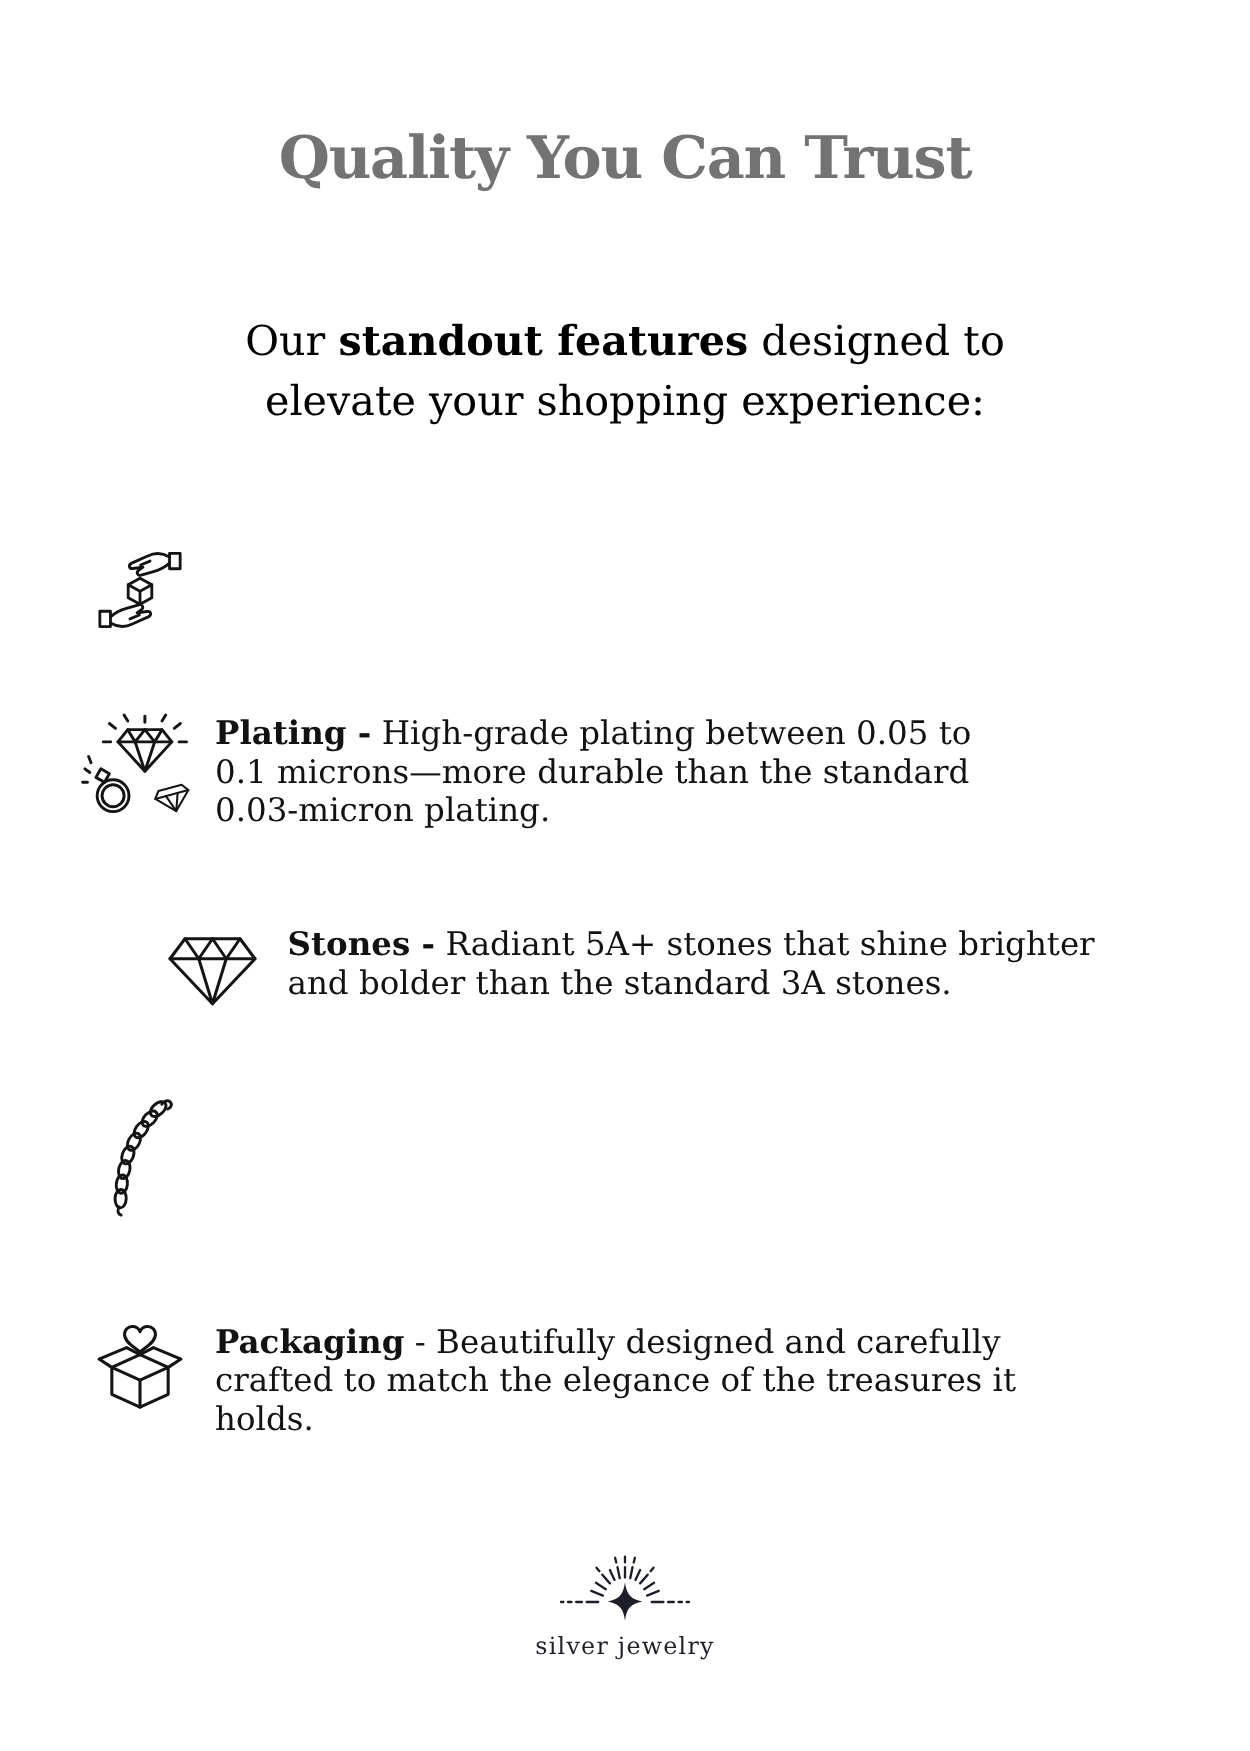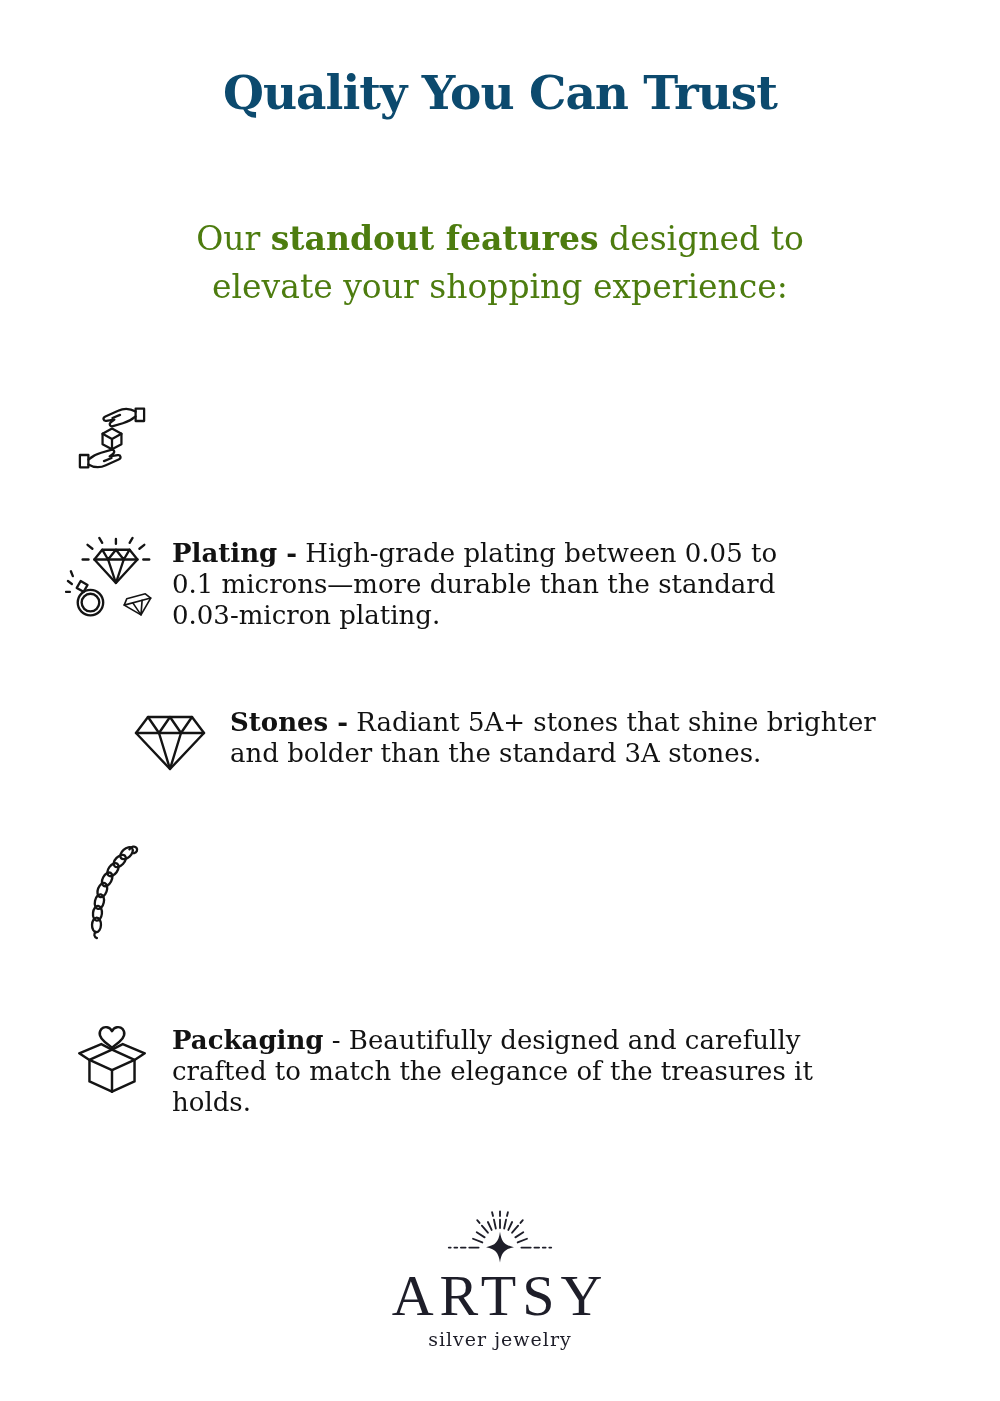--- a/index.html
+++ b/index.html
@@ -6,36 +6,36 @@
   body{background:#ffffff;}
   .page{
     position:relative;
     width:1000px;height:1401px;
     background:#ffffff;
     overflow:hidden;
     font-family:"DejaVu Serif", serif;
     color:#121212;
   }
   .title{
-    padding-top:63px;
+    padding-top:97px;
     text-align:center;
     font-size:47px;
     line-height:60px;
     font-weight:700;
     letter-spacing:-1px;
-    color:#0c4a6e;
+    color:#737373;
   }
   .subtitle{
     margin:92px auto 0 auto;
     max-width:760px;
     text-align:center;
     font-size:33px;
     line-height:48px;
     white-space:pre-line;
-    color:#4d7c0f;
+    color:#000000;
   }
   .subtitle b{font-weight:700;}
   .features{
     margin-top:93px;
     padding-left:62px;
   }
   .feature{
     display:flex;
     align-items:flex-start;
   }
@@ -225,17 +225,16 @@
         <path d="M98 49 H108"></path>
           <path d="M112 49 H117"></path>
           <path d="M121 49 H124"></path>
           <path d="M128 49 H130"></path>
         <path d="M52 49 H42"></path>
           <path d="M38 49 H33"></path>
           <path d="M29 49 H26"></path>
           <path d="M22 49 H20"></path>
       </g>
     </svg>
-    <div class="logo-name">ARTSY</div>
     <div class="logo-sub">silver jewelry</div>
   </div>
 
 </div>
 
 </body></html>

